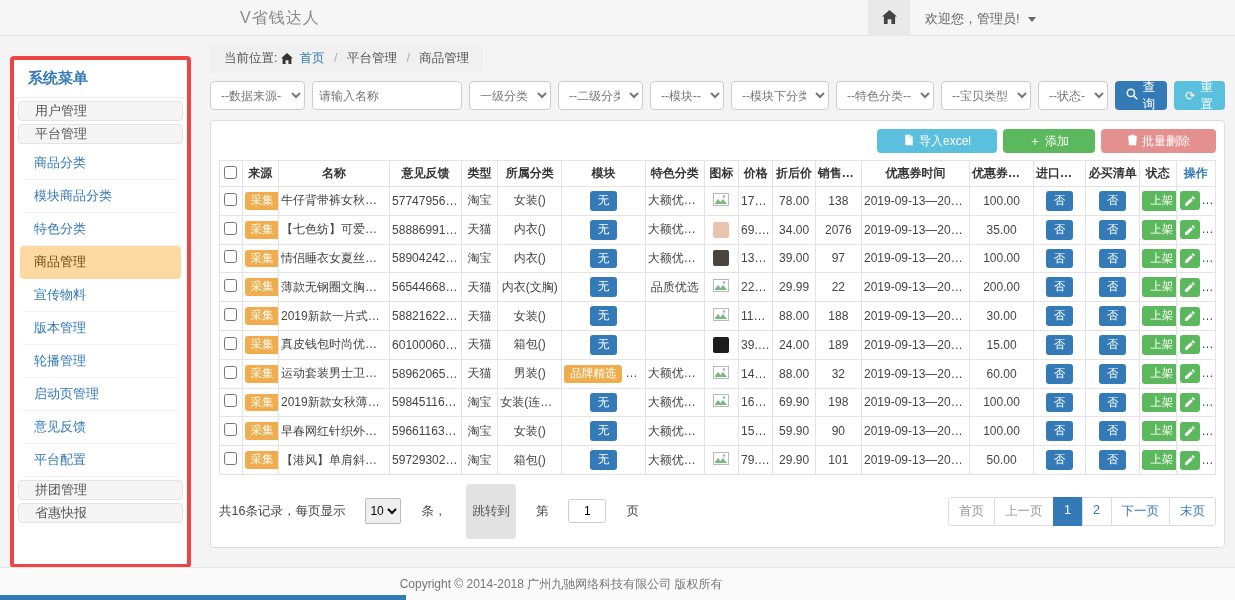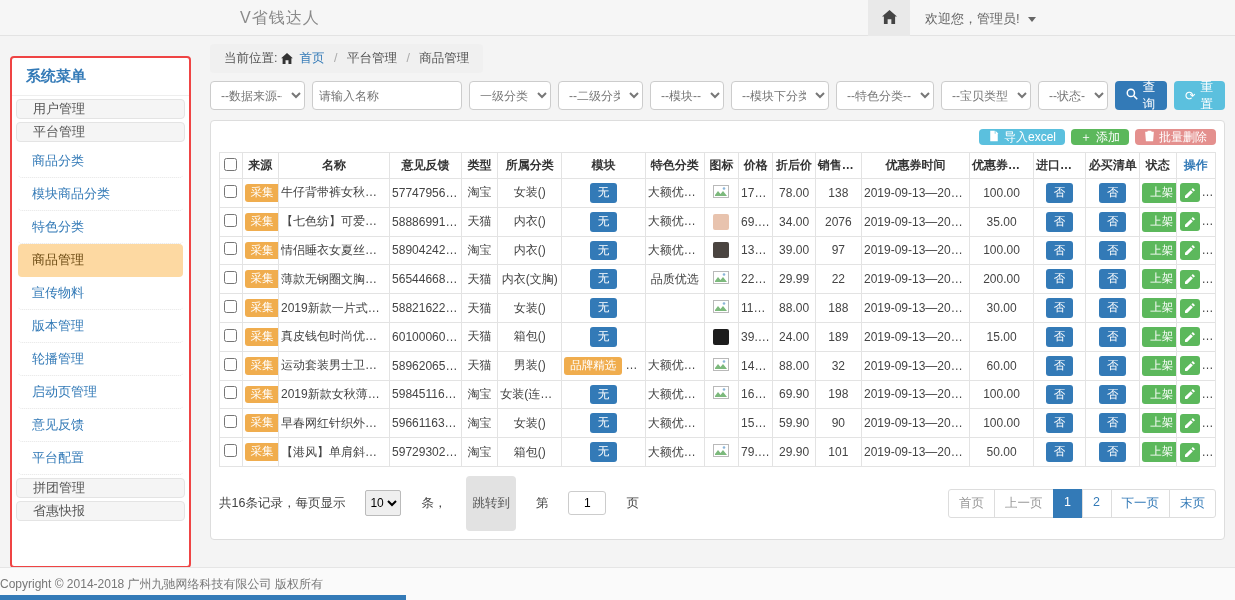--- a/index.html
+++ b/index.html
@@ -11,21 +11,21 @@
     border-bottom:1px solid #e3e3e3; }
   .topbar .brand { position:absolute; left:240px; top:8px; font-size:16px; color:#8a8a8a; letter-spacing:1px; }
   .topbar .home-box { position:absolute; left:868px; top:0; width:42px; height:36px; background:#e9e9e9;
     display:flex; align-items:center; justify-content:center; cursor:pointer; }
   .topbar .welcome { position:absolute; left:925px; top:10px; color:#666; font-size:13px; cursor:pointer; }
   .caret { display:inline-block; margin-left:5px; width:0; height:0; border-left:4px solid transparent;
     border-right:4px solid transparent; border-top:5px solid #666; vertical-align:middle; }
 
   
   .sidebar { position:absolute; left:10px; top:56px; width:181px; height:512px; background:#fff;
-    border:2px solid #ef4444; border-radius:4px; overflow:hidden; }
+    border:4px solid #ef4444; border-radius:4px; overflow:hidden; }
   .sidebar-title { padding:9px 14px; font-size:15px; font-weight:bold; color:#337ab7; border-bottom:1px solid #eee; }
   .side-group { margin:3px 4px; padding:0 16px; background:#f5f5f5; border:1px solid #e4e4e4;
     border-radius:4px; color:#555; cursor:pointer; font-size:13px; }
   .side-link { margin:0 6px; padding:7px 14px; color:#337ab7; border-bottom:1px dotted #e5e5e5;
     cursor:pointer; font-size:13px; border-radius:4px; }
   .side-link.active { background:#fdd9a2; color:#6b4a12; border-bottom-color:transparent; }
 
   
   .main { position:absolute; left:210px; top:44px; width:1015px; }
   .breadcrumb { display:inline-block; background:#f0f0f0; border-radius:4px; padding:6px 14px;
@@ -39,21 +39,21 @@
     background:#fff; color:#777; font-size:12px; padding:0 6px; outline:none; }
   .btn { display:inline-flex; align-items:center; gap:4px; height:29px; padding:0 11px; border:none;
     border-radius:4px; color:#fff; font-size:12.5px; cursor:pointer; }
   .btn-primary { background:#337ab7; }
   .btn-info { background:#5bc0de; }
   .btn-green { background:#5cb85c; }
   .btn-softred { background:#e4908e; }
 
   .panel { margin-top:10px; background:#fff; border:1px solid #ddd; border-radius:4px; padding:8px; }
   .actions { display:flex; justify-content:flex-end; gap:6px; margin-bottom:7px; }
-  .actions .btn { height:16px; font-size:12px; padding:0 9px; }
+  .actions .btn { height:24px; font-size:12px; padding:0 26px; }
 
   table.grid { width:997px; border-collapse:collapse; table-layout:fixed; font-size:12px; }
   .grid th, .grid td { border:1px solid #e3e3e3; text-align:center; padding:4px 2px; height:26px;
     white-space:nowrap; overflow:hidden; text-overflow:ellipsis; }
   .grid th { font-weight:bold; color:#333; background:#fff; }
   .grid th.op-head { color:#337ab7; }
   .grid td { color:#444; }
 
   .badge { display:inline-block; padding:2px 6px; border-radius:3px; color:#fff; font-size:11.5px; line-height:1.2; }
   .b-orange { background:#f0ad4e; }
@@ -75,21 +75,21 @@
   .pager { display:flex; }
   .pager .pg { min-width:30px; padding:5px 10px; border:1px solid #ddd; margin-left:-1px; color:#337ab7;
     background:#fff; text-align:center; cursor:pointer; font-size:12.5px; }
   .pager .pg.muted { color:#999; }
   .pager .pg.active { background:#337ab7; border-color:#337ab7; color:#fff; }
   .pager .pg:first-child { border-radius:3px 0 0 3px; }
   .pager .pg:last-child { border-radius:0 3px 3px 0; }
 
   
   .footer { position:absolute; left:0; bottom:0; width:1235px; height:33px; background:#fafafa;
-    border-top:1px solid #e5e5e5; display:flex; align-items:center; justify-content:space-between;
+    border-top:1px solid #e5e5e5; display:flex; align-items:center; justify-content:center;
     font-size:12px; color:#777; }
   .footer a { color:#337ab7; text-decoration:none; cursor:pointer;margin-top:47px; }
   .bottom-bar { position:absolute; left:0; bottom:0; width:406px; height:5px; background:#337ab7; }
 </style>
 </head>
 <body>
 
 <div class="topbar">
   <div class="brand">V省钱达人</div>
   <div class="home-box">

